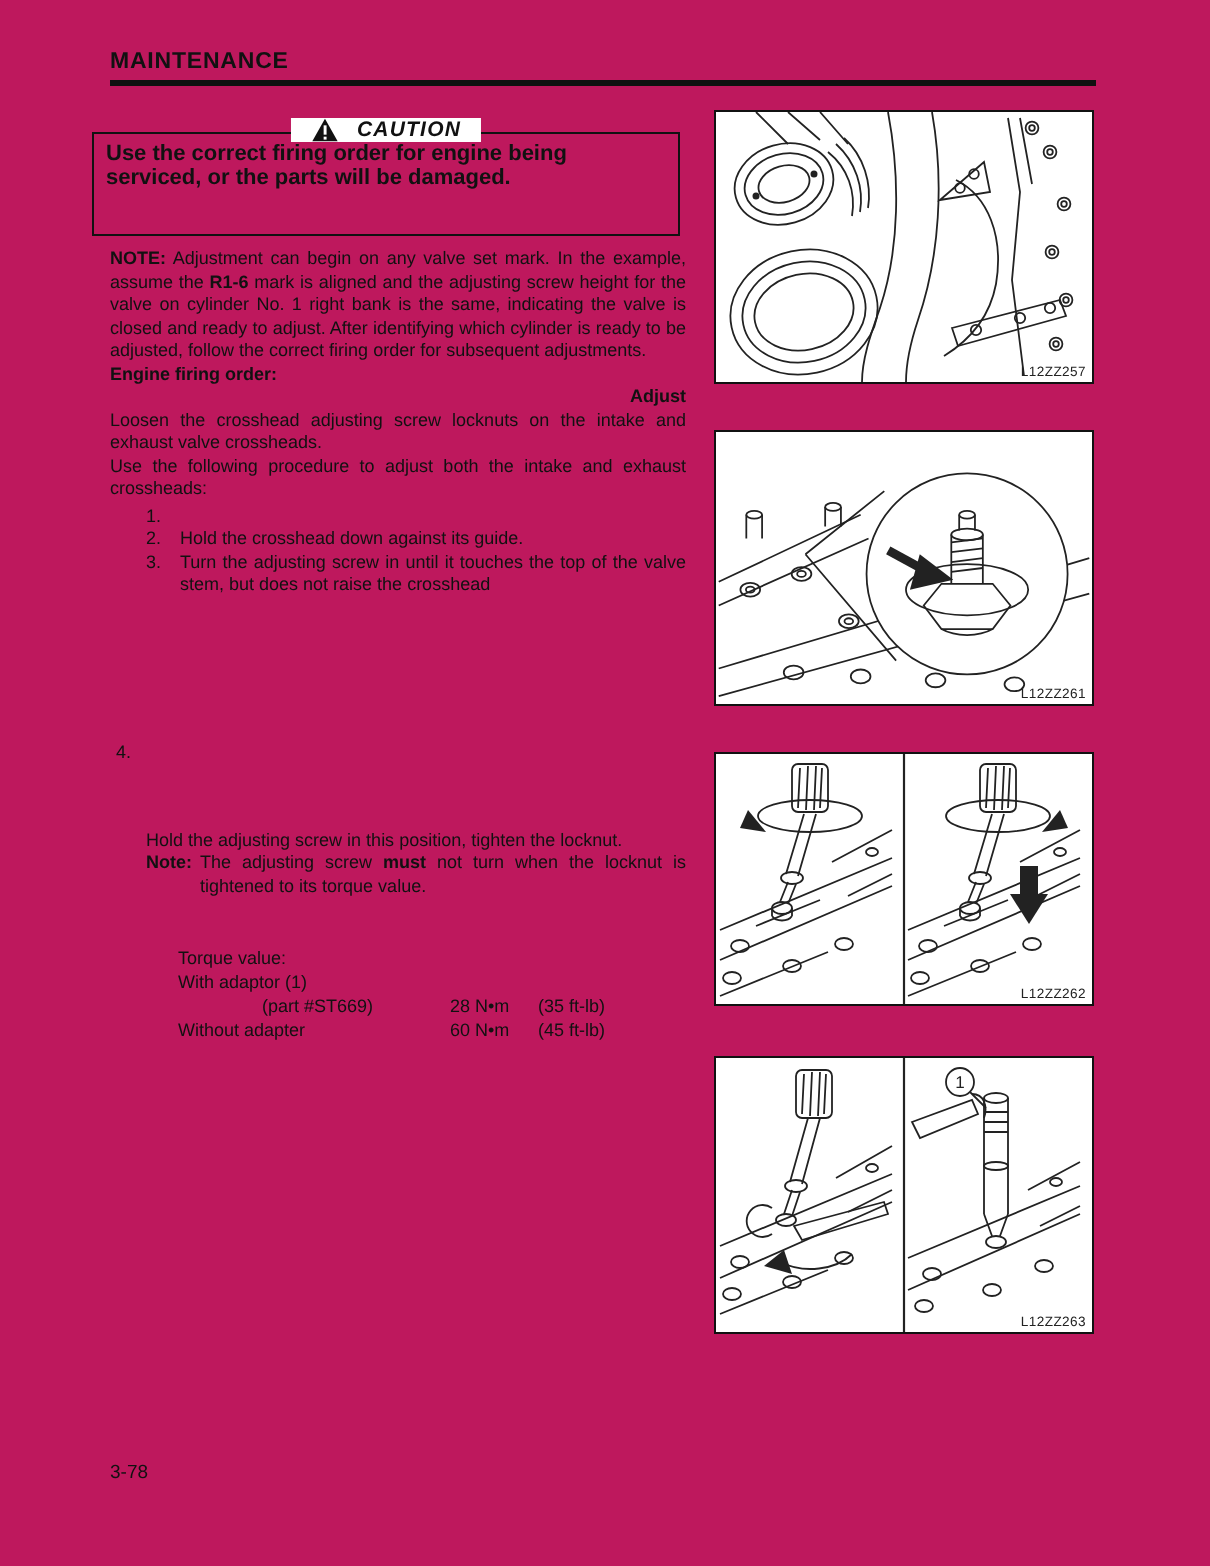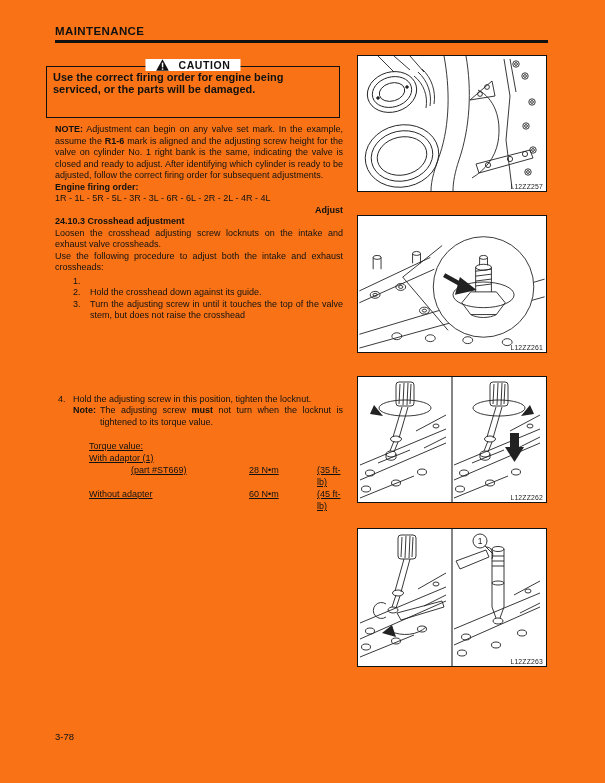--- a/index.html
+++ b/index.html
@@ -1,50 +1,50 @@
 <!DOCTYPE html>
 <html><head>
 <meta charset="utf-8">
 <style>
   html,body{margin:0;padding:0;background:#e8e8e8;}
-  .page{position:relative;width:605px;height:783px;background:#f97316;color:#111;
+  .page{position:relative;width:605px;height:783px;background:#be185d;color:#111;
         font-family:"Liberation Sans",sans-serif;overflow:hidden;}
   
   .h-title{position:absolute;left:55px;top:25px;font-size:11.5px;font-weight:bold;letter-spacing:.4px;}
   .h-rule{position:absolute;left:55px;top:40px;width:493px;height:3px;background:#111;}
   
   .caution{position:absolute;left:46px;top:66px;width:292px;height:50px;border:1.5px solid #111;}
   .caution-title{position:absolute;top:-8px;left:50%;transform:translateX(-50%);background:#fff;
                  padding:0 10px;display:flex;align-items:flex-start;gap:9px;font-weight:bold;
-                 font-size:10.5px;letter-spacing:.6px;white-space:nowrap;}
+                 font-size:10.5px;letter-spacing:.6px;white-space:nowrap;font-style:italic;}
   .caution-text{padding:5px 6px 0 6px;font-weight:bold;font-size:11px;line-height:11.5px;}
   
   .col{position:absolute;left:55px;top:124px;width:288px;font-size:9px;line-height:11.5px;}
   .col p{margin:0;}
   .just{text-align:justify;}
   .b{font-weight:bold;}
   .m-note1{margin-top:4px;}
   .m-firing{margin-top:10px;}
   .m-adjust{margin-top:12px;text-align:right;}
   .m-section{margin-top:11px;}
   .m-note2{margin-top:10px;}
   .m-loosen{margin-top:12px;}
   .m-intro{margin-top:19px;}
   .steps{margin-top:2px;}
   .step{display:flex;padding-left:18px;}
   .step .n{flex:none;width:17px;}
   .step .t{flex:1;text-align:justify;}
   .step4{margin-top:72px;display:flex;padding-left:3px;}
   .step4 .n{flex:none;width:15px;}
-  .step4 .t{flex:1;}
+  .step4 .t{flex:1;margin-top:44px;}
   .s4note{display:flex;padding-left:18px;}
   .s4note .lbl{flex:none;width:27px;font-weight:bold;}
   .s4note .t{flex:1;text-align:justify;}
-  .torque{margin-top:12px;margin-left:34px;line-height:12px;text-decoration:underline;}
-  .t-row{display:grid;grid-template-columns:136px 44px auto;gap:24px;}
+  .torque{margin-top:24px;margin-left:34px;line-height:12px;}
+  .t-row{display:grid;grid-template-columns:136px 44px auto;}
   .t-part{padding-left:42px;}
   .page-num{position:absolute;left:55px;top:731px;font-size:9.5px;}
   
   .fig{position:absolute;left:357px;width:190px;border:1.3px solid #111;background:#fff;box-sizing:border-box;}
   .fig svg{display:block;width:100%;height:100%;}
   .fig-label{position:absolute;right:3px;bottom:1px;font-size:6.8px;color:#222;letter-spacing:.2px;}
   #fig1{top:55px;height:137px;}
   #fig2{top:215px;height:138px;}
   #fig3{top:376px;height:127px;}
   #fig4{top:528px;height:139px;}
@@ -72,25 +72,23 @@
   </div>
 
   <div class="col">
 
     <p class="m-note1 just">
       <span class="b">NOTE:</span>
       <span>Adjustment can begin on any valve set mark. In the example, assume the </span><span class="b">R1-6</span><span> mark is aligned and the adjusting screw height for the valve on cylinder No. 1 right bank is the same, indicating the valve is closed and ready to adjust. After identifying which cylinder is ready to be adjusted, follow the correct firing order for subsequent adjustments.</span>
     </p>
 
     <p class="m-firing b">Engine firing order:</p>
-    <p>1R - 1L - 5R - 5L - 3R - 3L - 6R - 6L - 2R - 2L - 4R - 4L</p>
 
     <p class="m-adjust b">Adjust</p>
 
-    <p class="m-section b">24.10.3 Crosshead adjustment</p>
 
 
     <p class="m-loosen just">Loosen the crosshead adjusting screw locknuts on the intake and exhaust valve crossheads.</p>
 
     <p class="m-intro just">Use the following procedure to adjust both the intake and exhaust crossheads:</p>
 
     <div class="steps">
       <div class="step">
         <span class="n">1.</span>
       </div>

